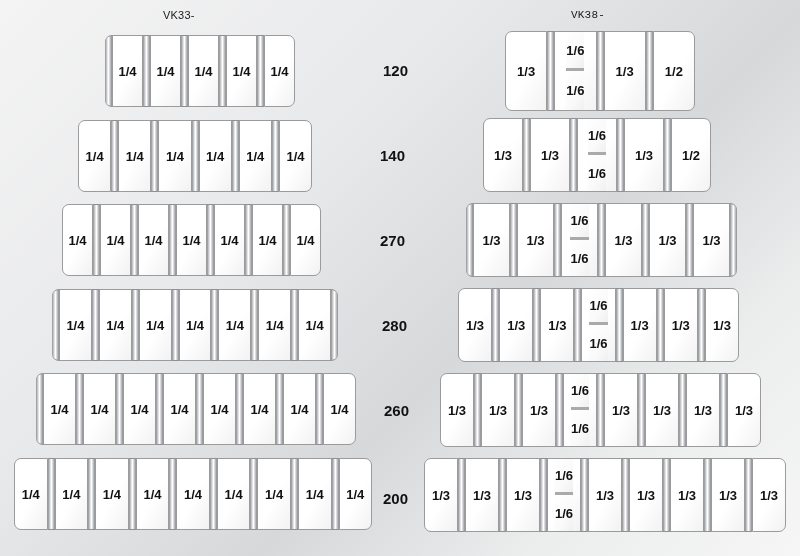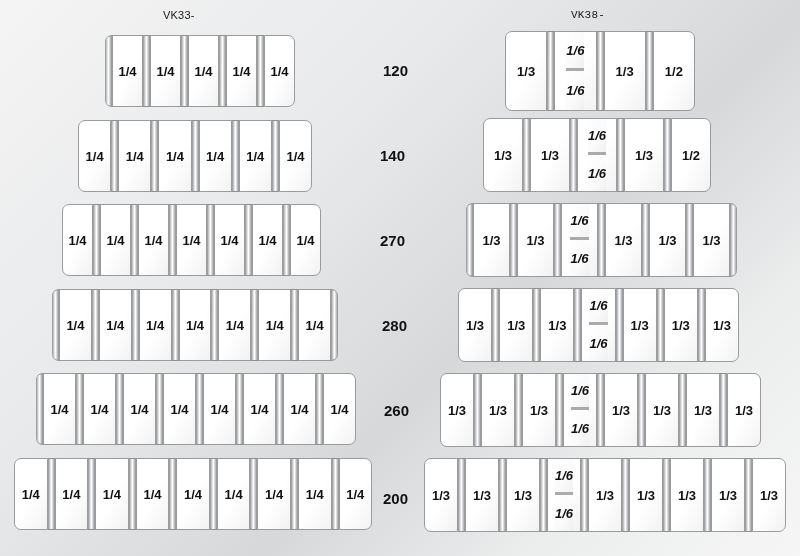--- a/index.html
+++ b/index.html
@@ -65,21 +65,20 @@
   .cell.split {
     flex-direction: column;
     padding: 0;
   }
   .cell.split .half {
     flex: 1 1 50%;
     display: flex;
     align-items: center;
     justify-content: center;
     box-sizing: border-box;
-    font-style: italic;
   }
   .cell.split .half.top {
     border-bottom: 3px solid #a9aaac;
     background: linear-gradient(120deg,#ffffff 0%,#fafafa 60%,#f0f0f0 100%);
   }
   .cell.split .half.bottom {
     background: linear-gradient(120deg,#ffffff 0%,#fafafa 60%,#f0f0f0 100%);
   }
   
   .rail {

